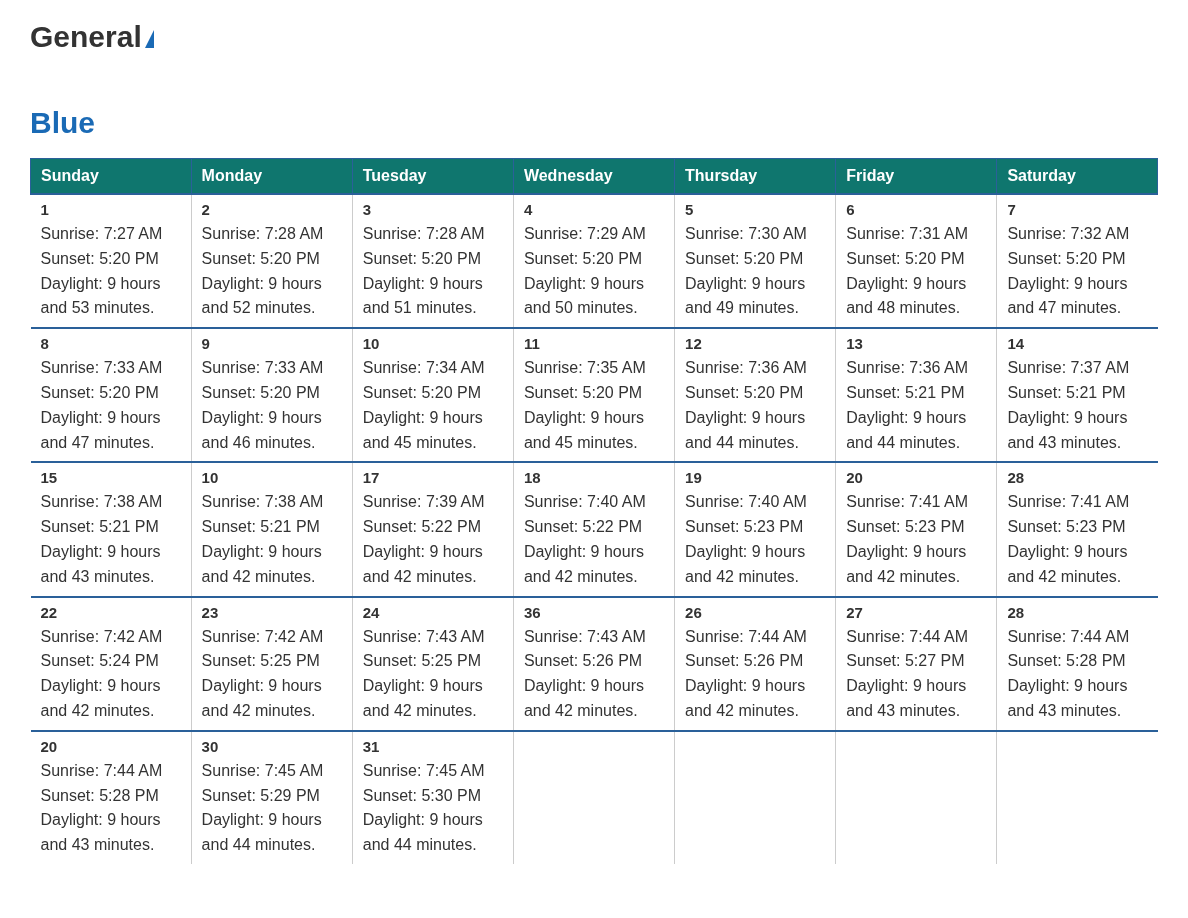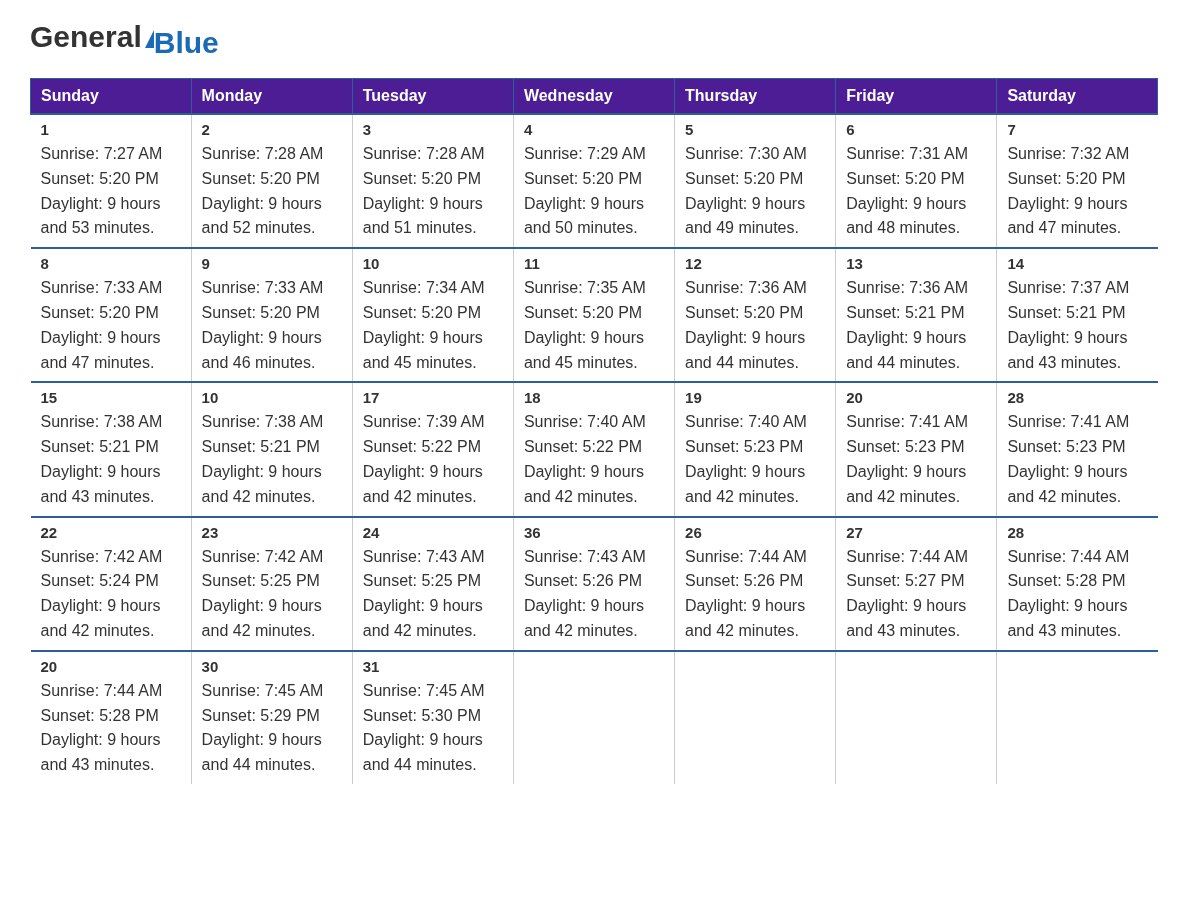--- a/index.html
+++ b/index.html
@@ -11,42 +11,44 @@
       min-height: 918px;
     }
     .header {
       display: flex;
       justify-content: space-between;
       align-items: flex-start;
       margin-bottom: 20px;
     }
     .logo {
       display: flex;
+      flex-direction: column;
       align-items: flex-start;
+      gap: 46px;
     }
     .title-block {
       text-align: right;
     }
     .title-block h1 {
       font-size: 52px;
       font-weight: bold;
       color: #333;
       line-height: 1.1;
     }
     .title-block h2 {
       font-size: 24px;
       font-weight: normal;
       color: #333;
     }
     table {
       width: 100%;
       border-collapse: collapse;
     }
     thead tr {
-      background-color: #4c1d95;
+      background-color: #0f766e;
     }
     thead th {
       color: #fff;
       font-weight: bold;
       font-size: 16px;
       padding: 8px 10px;
       text-align: left;
       border: 1px solid #2a6099;
     }
     tbody tr {

